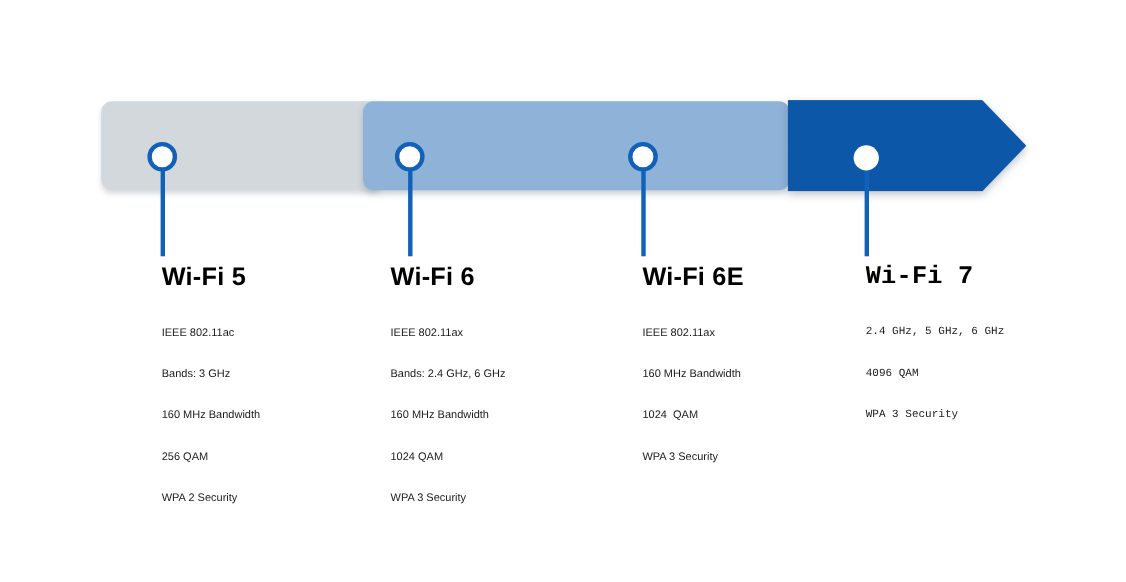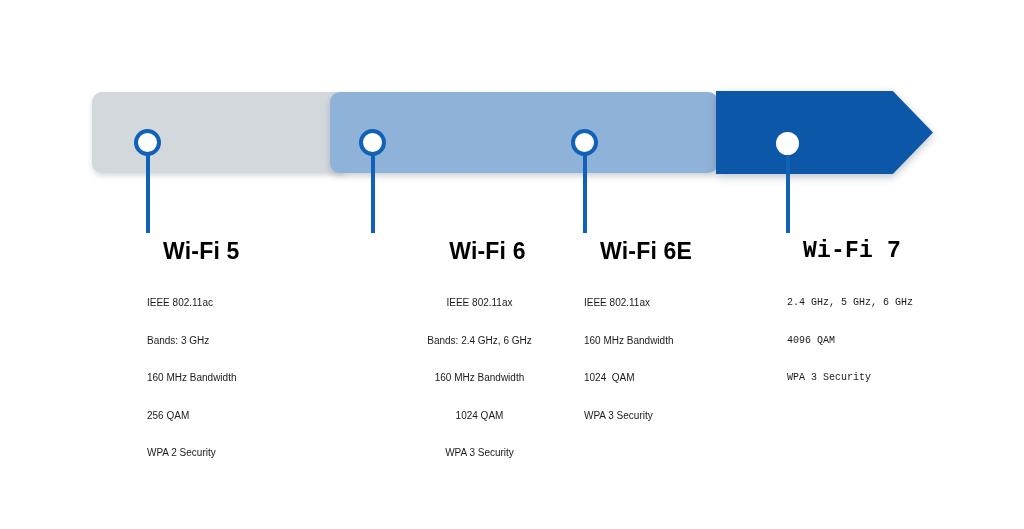--- a/index.html
+++ b/index.html
@@ -83,21 +83,21 @@
   }
 
   
   .col {
     position: absolute;
     top: 238px;
     width: 215px;
     color: #121212;
   }
   .col h2 {
-    margin: 0 0 31px 16px;
+    margin: 0 0 31px 0;
     font-size: 23px;
     line-height: 26px;
     font-weight: bold;
     color: #000000;
     letter-spacing: 0.2px;
   }
   .col p {
     margin: 0 0 22px 0;
     font-size: 10px;
     line-height: 15.5px;
@@ -128,21 +128,21 @@
 
   <div class="col" style="left:147px;">
     <h2>Wi-Fi 5</h2>
     <p>IEEE 802.11ac</p>
     <p>Bands: 3 GHz</p>
     <p>160 MHz Bandwidth</p>
     <p>256 QAM</p>
     <p>WPA 2 Security</p>
   </div>
 
-  <div class="col" style="left:372px;text-align:center;">
+  <div class="col" style="left:355px;">
     <h2>Wi-Fi 6</h2>
     <p>IEEE 802.11ax</p>
     <p>Bands: 2.4 GHz, 6 GHz</p>
     <p>160 MHz Bandwidth</p>
     <p>1024 QAM</p>
     <p>WPA 3 Security</p>
   </div>
 
   <div class="col" style="left:584px;">
     <h2>Wi-Fi 6E</h2>

